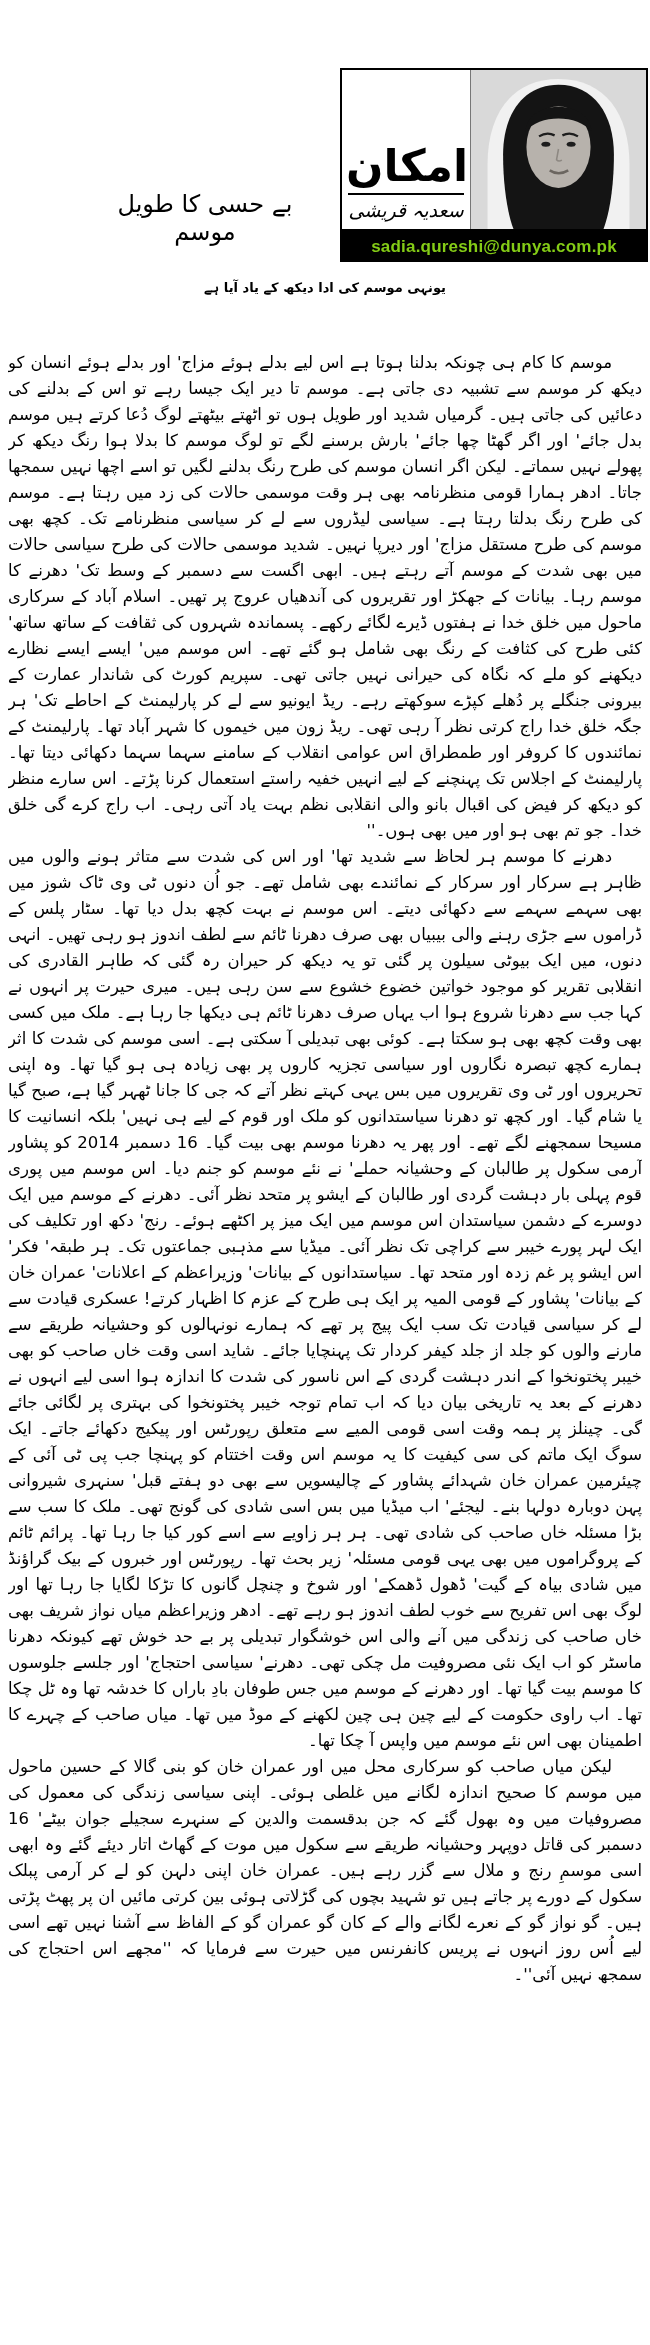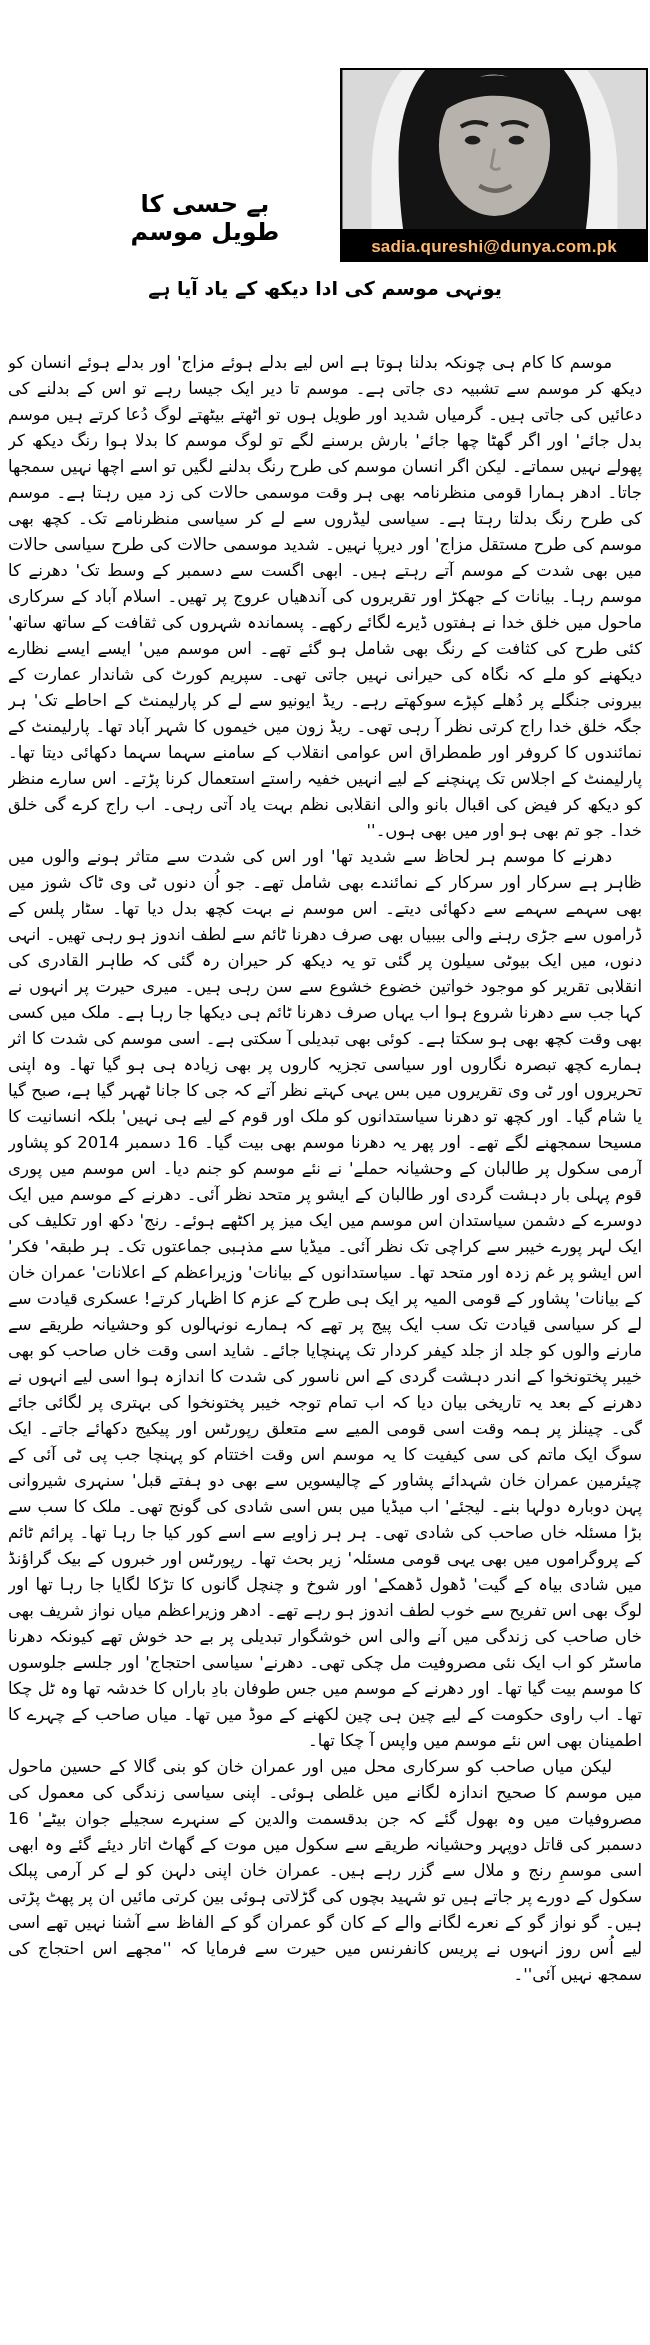--- a/index.html
+++ b/index.html
@@ -27,49 +27,54 @@
     padding:0 4px 2px 4px;
   }
   .name-rule{height:2px;background:#000;margin:2px 6px 4px 6px;}
   .author-sig{
     font-size:19px;font-style:italic;text-align:center;padding:0 2px 8px 2px;
     direction:rtl;
   }
   .photo-wrap{flex:1;overflow:hidden;border-left:1px solid #777;}
   .photo-wrap svg{display:block;width:100%;height:100%;}
   .email-bar{
-    background:#000;color:#fdba74;height:31px;display:flex;align-items:center;
+    background:#000;color:#84cc16;height:31px;display:flex;align-items:center;
     justify-content:center;font-weight:bold;font-size:17px;letter-spacing:.2px;
     font-family:"Liberation Sans","DejaVu Sans",sans-serif;direction:ltr;
   }
   
   .column-title{
     position:absolute;top:190px;left:105px;width:200px;text-align:center;
-    font-size:24px;font-weight:bold;direction:rtl;
+    font-size:24px;font-weight:normal;direction:rtl;
   }
   
   .verse{
     position:absolute;top:272px;left:0;right:0;text-align:center;
-    font-size:19px;line-height:32px;font-weight:bold;direction:rtl;
+    font-size:13px;line-height:32px;font-weight:bold;direction:rtl;
   }
   
   .article{
     position:absolute;top:350px;left:8px;right:8px;bottom:4px;
     direction:rtl;text-align:justify;overflow:hidden;
     font-size:16.5px;line-height:26px;
   }
   .article p{margin:0;text-indent:30px;}
 </style>
 </head>
 <body>
 
 <div class="page">
 
   <div class="masthead">
     <div class="masthead-box">
+      <div class="name-col">
+        <div class="column-name">امکان</div>
+        <div class="name-rule"></div>
+        <div class="author-sig">سعدیہ قریشی</div>
+      </div>
       <div class="photo-wrap">
         <svg viewBox="0 0 180 165" preserveAspectRatio="xMidYMid slice">
           <rect width="180" height="165" fill="#d9d9d9"></rect>
           <path d="M90 10 C138 10 163 46 163 98 L163 165 L17 165 L17 98 C17 46 42 10 90 10 Z" fill="#f1f1f1"></path>
           <path d="M90 16 C126 16 147 46 147 88 C147 122 142 150 136 165 L44 165 C38 150 33 122 33 88 C33 46 54 16 90 16 Z" fill="#141414"></path>
           <ellipse cx="90" cy="80" rx="33" ry="42" fill="#b7b2ac"></ellipse>
           <path d="M56 64 C58 30 122 30 124 64 C110 46 70 46 56 64 Z" fill="#141414"></path>
           <path d="M70 69 Q78 64 86 68" stroke="#1d1d1d" stroke-width="2.4" fill="none"></path>
           <path d="M94 68 Q102 64 110 69" stroke="#1d1d1d" stroke-width="2.4" fill="none"></path>
           <ellipse cx="77" cy="77" rx="4.6" ry="2.6" fill="#1d1d1d"></ellipse>

